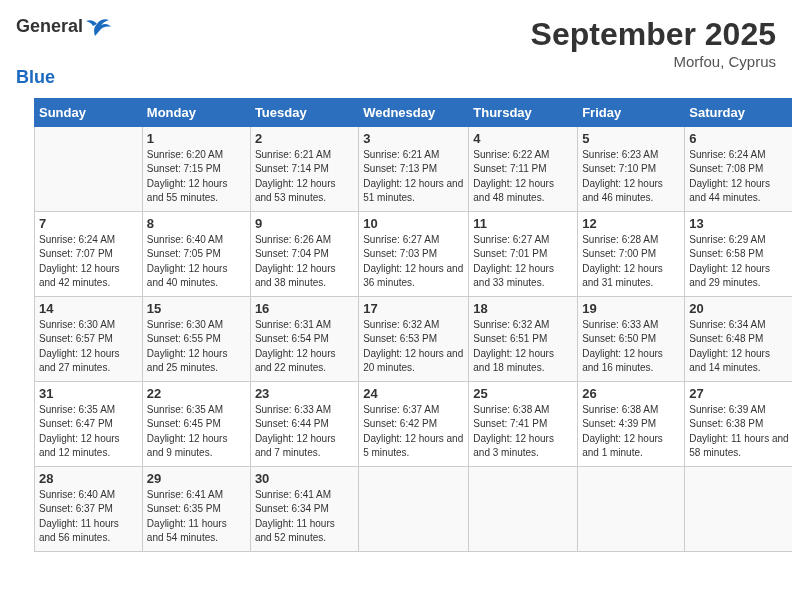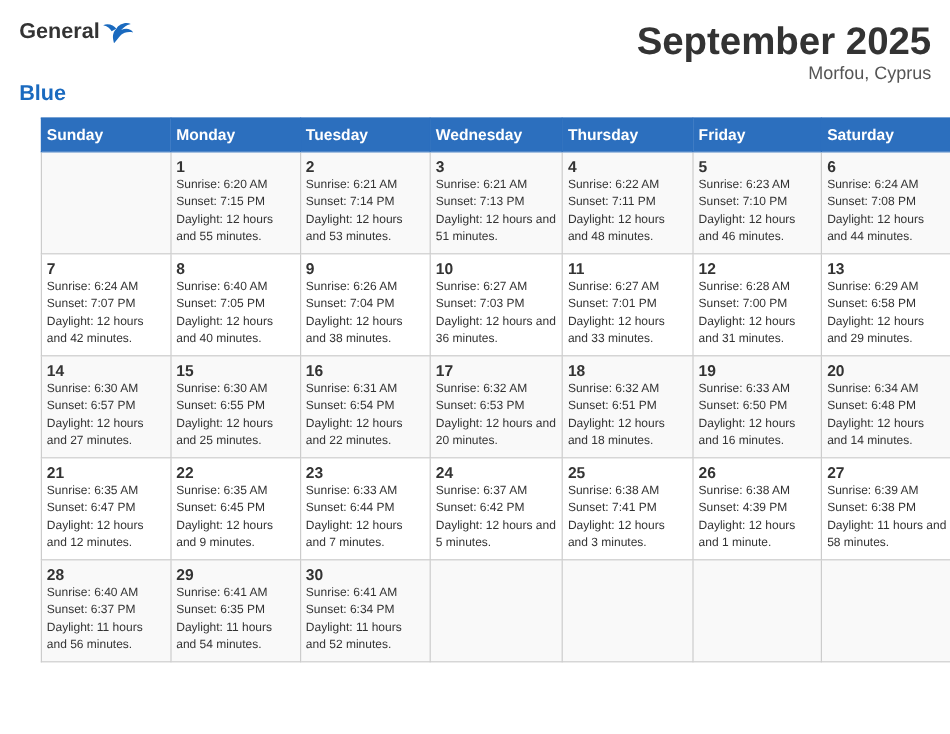--- a/index.html
+++ b/index.html
@@ -287,21 +287,21 @@
           <div class="day-number">20</div>
           <div class="day-info">
             <div>Sunrise: 6:34 AM</div>
             <div>Sunset: 6:48 PM</div>
             <div>Daylight: 12 hours and 14 minutes.</div>
           </div>
         </td>
       </tr>
       <tr>
         <td>
-          <div class="day-number">21</div>
+          <div class="day-number">31</div>
           <div class="day-info">
             <div>Sunrise: 6:35 AM</div>
             <div>Sunset: 6:47 PM</div>
             <div>Daylight: 12 hours and 12 minutes.</div>
           </div>
         </td>
         <td>
           <div class="day-number">22</div>
           <div class="day-info">
             <div>Sunrise: 6:35 AM</div>

